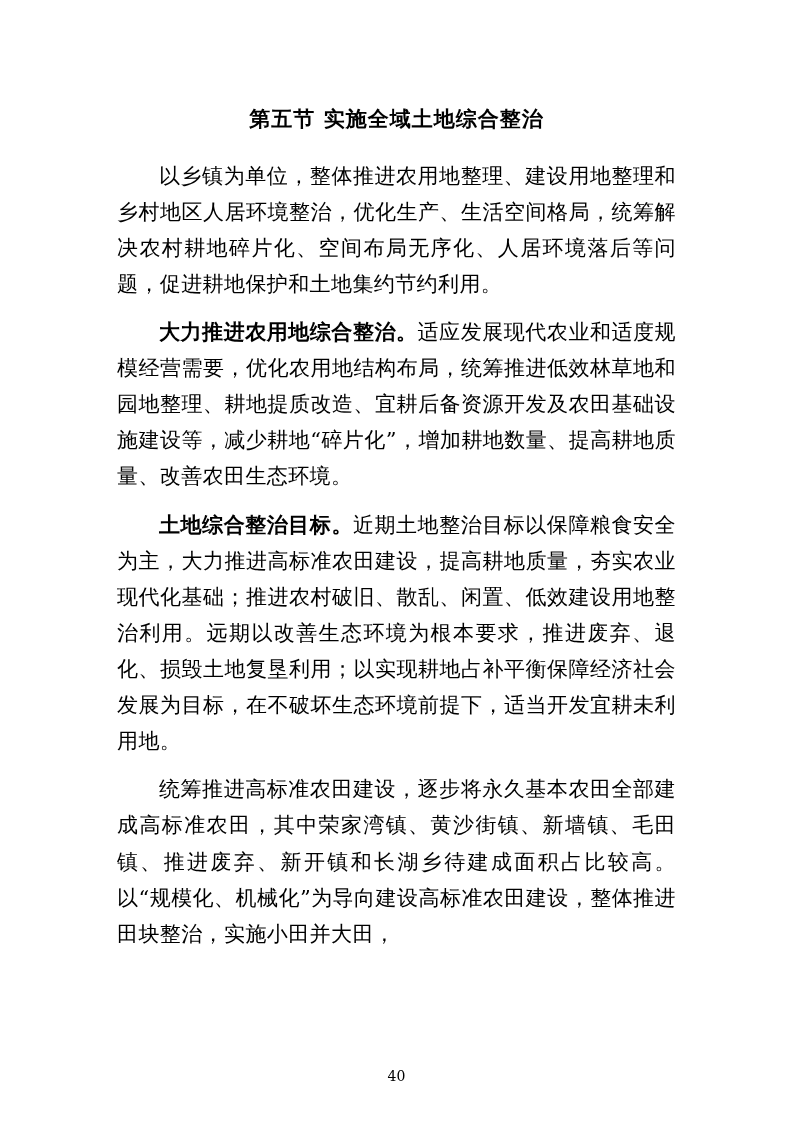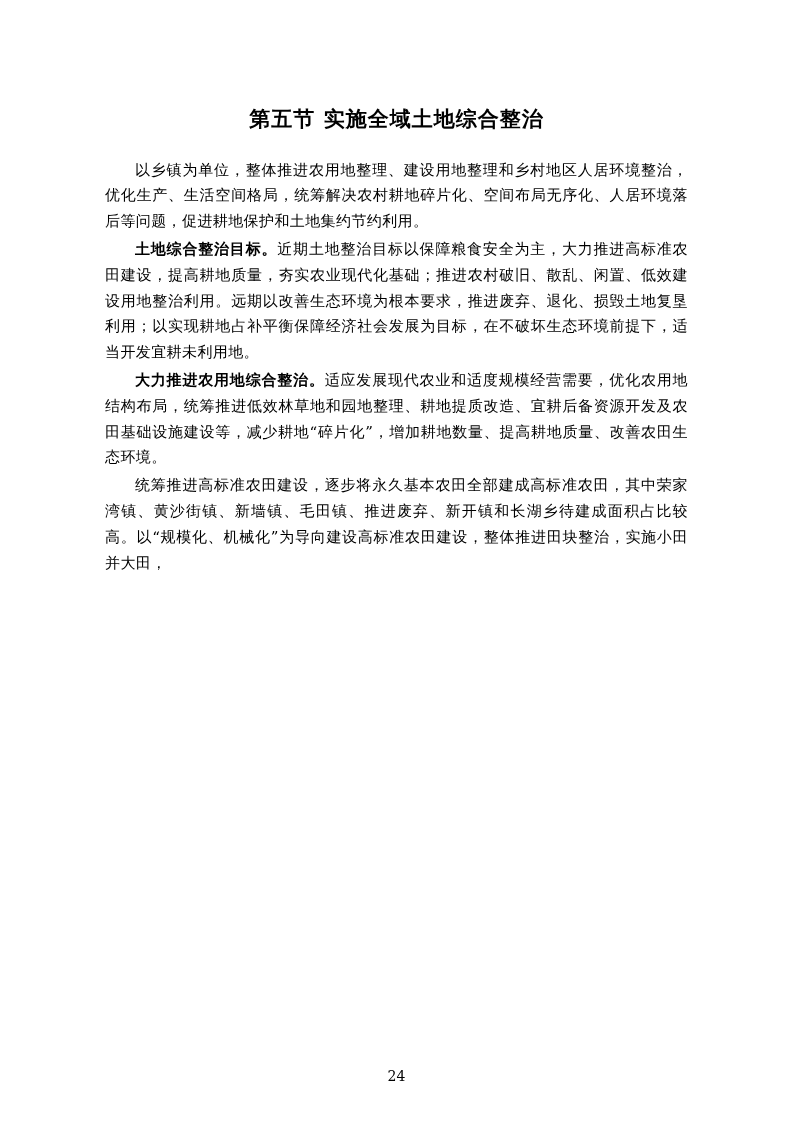--- a/index.html
+++ b/index.html
@@ -26,23 +26,23 @@
   }
   .doc-heading {
     text-align: center;
     font-size: 21px;
     font-weight: bold;
     letter-spacing: 1px;
     margin: 0 0 22px 0;
     line-height: 1.6;
   }
   .para {
-    font-size: 15px;
+    font-size: 21px;
     line-height: 1.72;
-    margin: 0;
+    margin: 12px;
     text-align: justify;
     text-justify: inter-ideograph;
     text-indent: 2em;
     letter-spacing: 0.4px;
   }
   .para + .para {
     margin-top: 2px;
   }
   .lead {
     font-weight: bold;
@@ -62,26 +62,26 @@
 
 <div class="page">
 
   <h1 class="doc-heading">第五节  实施全域土地综合整治</h1>
 
   <p class="para">
     <span class="lead"></span><span>以乡镇为单位，整体推进农用地整理、建设用地整理和乡村地区人居环境整治，优化生产、生活空间格局，统筹解决农村耕地碎片化、空间布局无序化、人居环境落后等问题，促进耕地保护和土地集约节约利用。</span>
   </p>
 
   <p class="para">
-    <span class="lead">土地综合整治目标。</span><span>近期土地整治目标以保障粮食安全为主，大力推进高标准农田建设，提高耕地质量，夯实农业现代化基础；推进农村破旧、散乱、闲置、低效建设用地整治利用。远期以改善生态环境为根本要求，推进废弃、退化、损毁土地复垦利用；以实现耕地占补平衡保障经济社会发展为目标，在不破坏生态环境前提下，适当开发宜耕未利用地。</span>
+    <span class="lead">大力推进农用地综合整治。</span><span>适应发展现代农业和适度规模经营需要，优化农用地结构布局，统筹推进低效林草地和园地整理、耕地提质改造、宜耕后备资源开发及农田基础设施建设等，减少耕地“碎片化”，增加耕地数量、提高耕地质量、改善农田生态环境。</span>
   </p>
 
   <p class="para">
-    <span class="lead">大力推进农用地综合整治。</span><span>适应发展现代农业和适度规模经营需要，优化农用地结构布局，统筹推进低效林草地和园地整理、耕地提质改造、宜耕后备资源开发及农田基础设施建设等，减少耕地“碎片化”，增加耕地数量、提高耕地质量、改善农田生态环境。</span>
+    <span class="lead">土地综合整治目标。</span><span>近期土地整治目标以保障粮食安全为主，大力推进高标准农田建设，提高耕地质量，夯实农业现代化基础；推进农村破旧、散乱、闲置、低效建设用地整治利用。远期以改善生态环境为根本要求，推进废弃、退化、损毁土地复垦利用；以实现耕地占补平衡保障经济社会发展为目标，在不破坏生态环境前提下，适当开发宜耕未利用地。</span>
   </p>
 
   <p class="para">
     <span class="lead"></span><span>统筹推进高标准农田建设，逐步将永久基本农田全部建成高标准农田，其中荣家湾镇、黄沙街镇、新墙镇、毛田镇、推进废弃、新开镇和长湖乡待建成面积占比较高。以“规模化、机械化”为导向建设高标准农田建设，整体推进田块整治，实施小田并大田，</span>
   </p>
 
-  <div class="page-number">24</div>
+  <div class="page-number">40</div>
 
 </div>
 
 </body></html>

